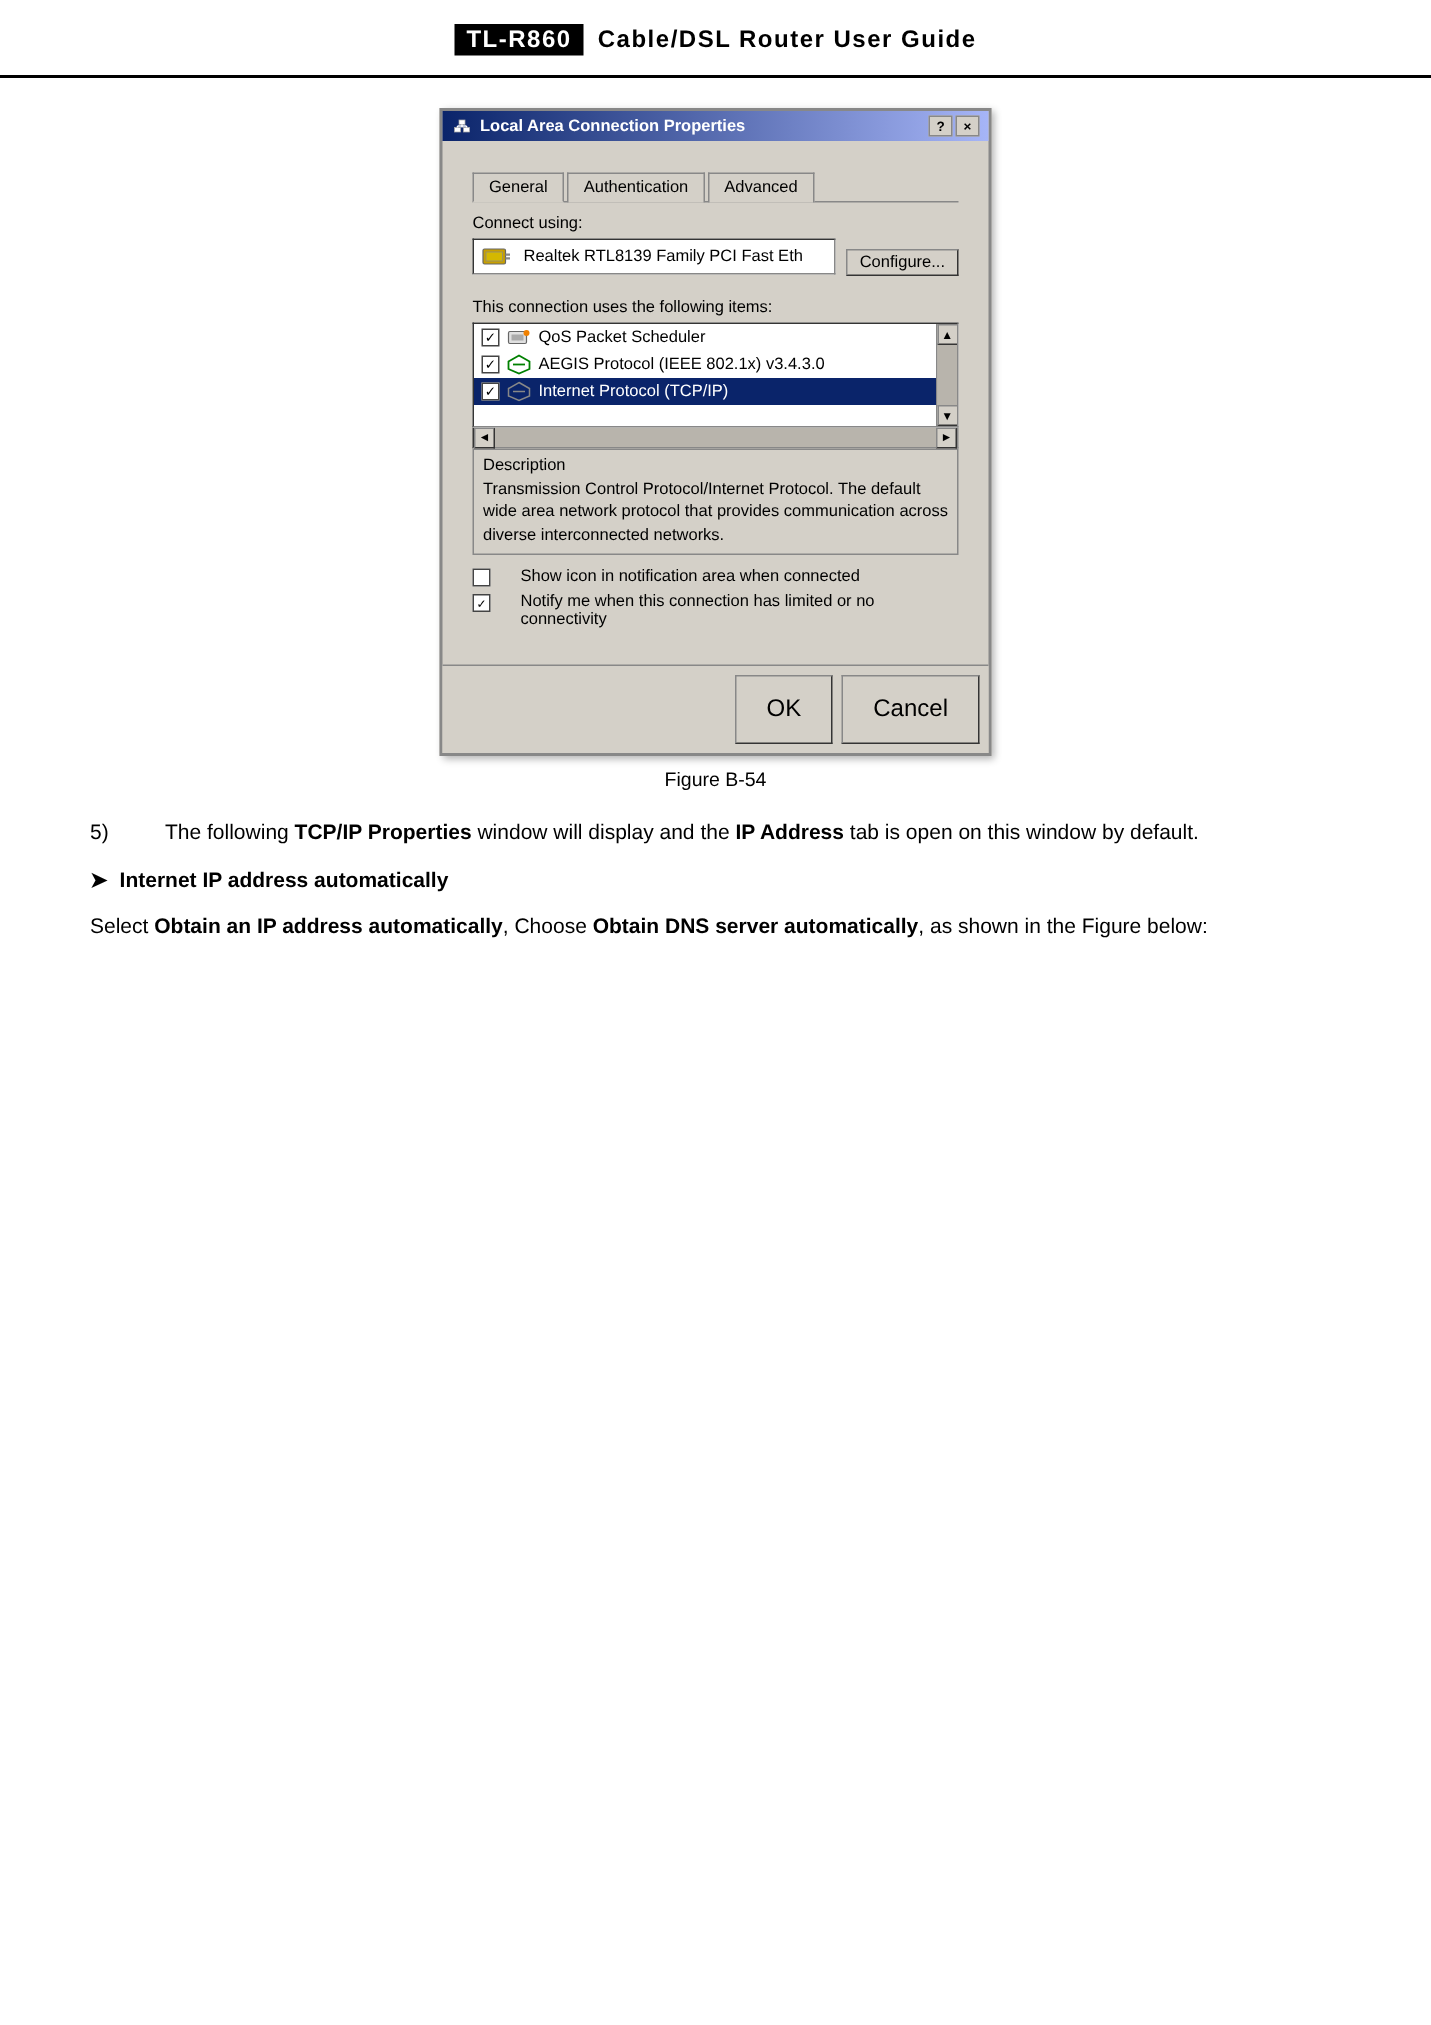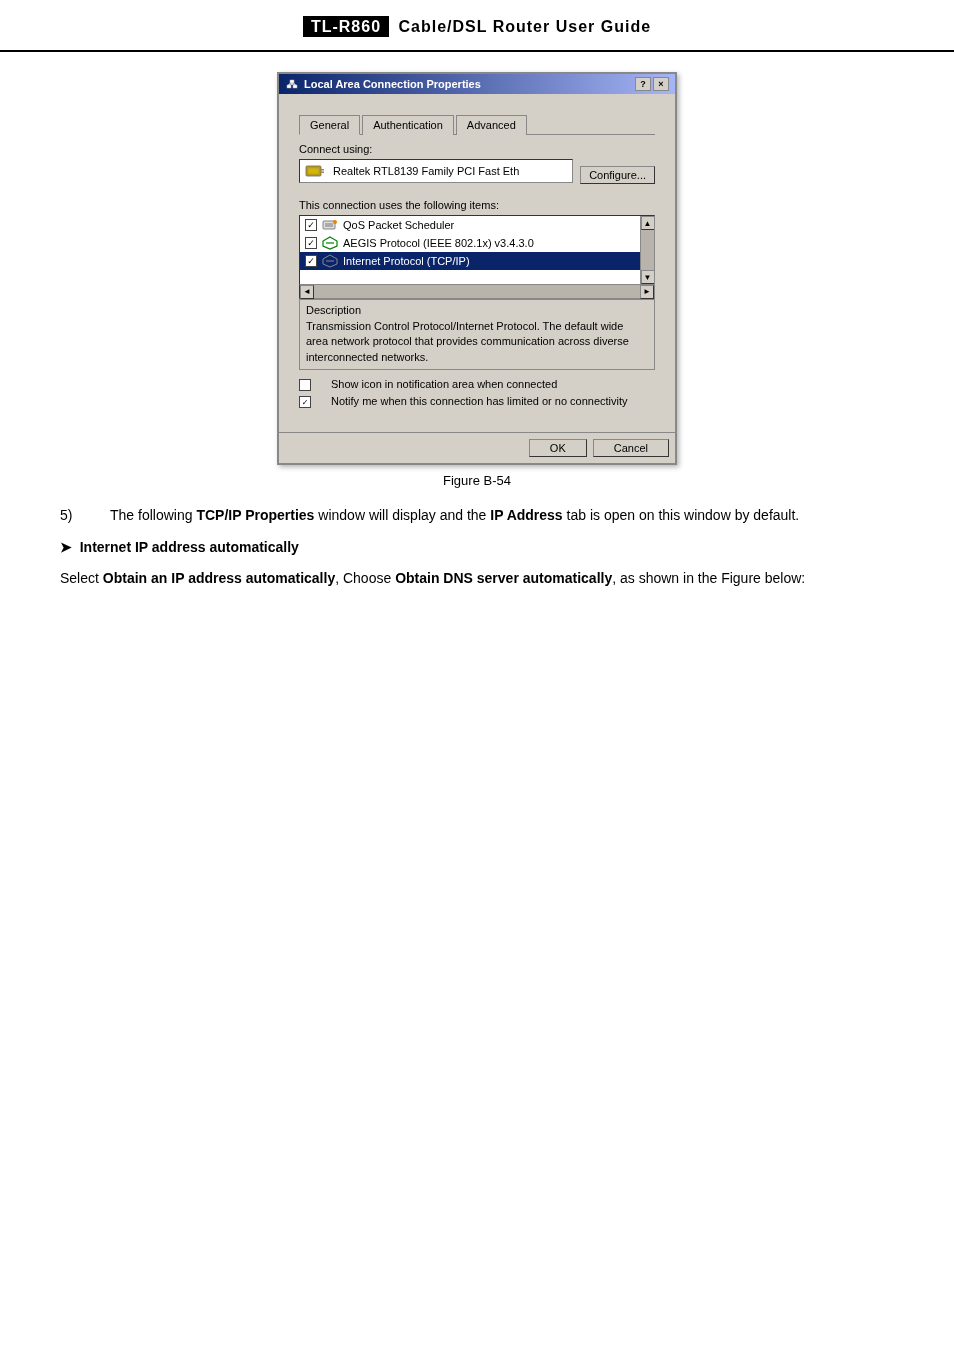--- a/index.html
+++ b/index.html
@@ -41,21 +41,21 @@
     }
 
     
     .dialog-container {
       display: flex;
       justify-content: center;
       margin-bottom: 8px;
     }
 
     .dialog {
-      width: 400px;
+      width: 368px;
       border: 2px solid #888;
       background: #d4d0c8;
       font-family: 'Tahoma', Arial, sans-serif;
       font-size: 11px;
       box-shadow: 2px 2px 5px rgba(0,0,0,0.3);
     }
 
     .dialog-titlebar {
       background: linear-gradient(to right, #0a246a, #a6b5f7);
       color: #fff;
@@ -314,24 +314,24 @@
 
     .dialog-footer {
       display: flex;
       justify-content: flex-end;
       gap: 6px;
       padding: 6px;
       border-top: 1px solid #888;
       background: #d4d0c8;
     }
     .footer-btn {
-      padding: 2px 20px;
+      padding: 13px 20px;
       background: #d4d0c8;
       border: 1px outset #888;
-      font-size: 11px;
+      font-size: 16px;
       cursor: pointer;
       min-width: 52px;
       text-align: center;
     }
 
     
     .figure-caption {
       text-align: center;
       font-size: 13px;
       margin-bottom: 16px;

